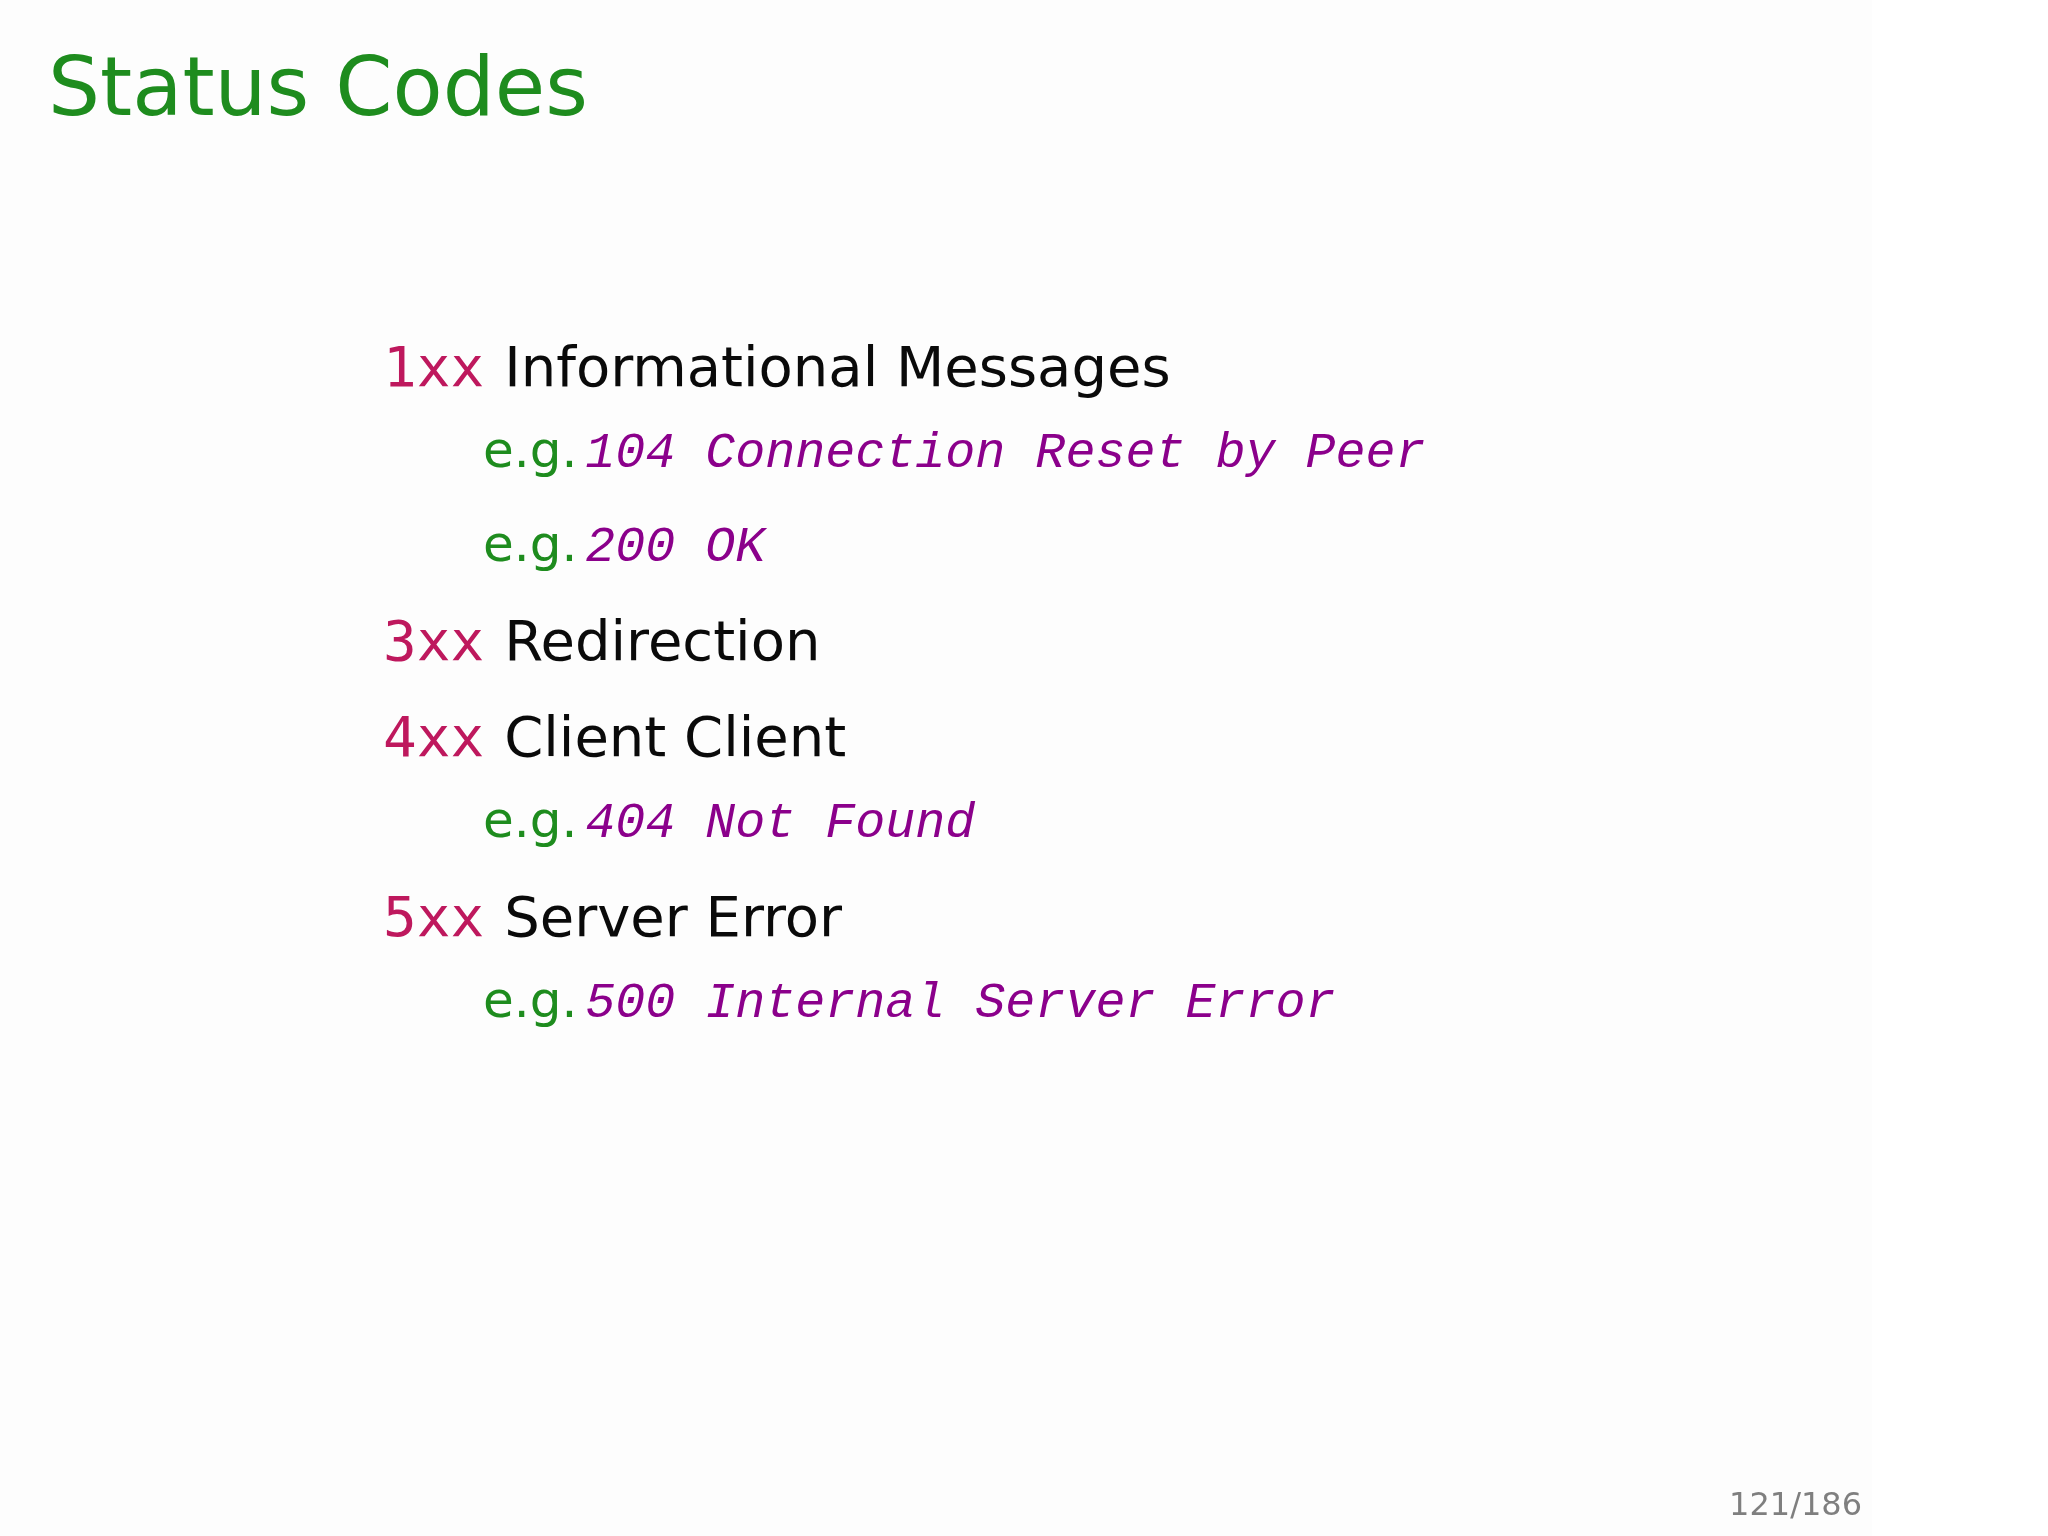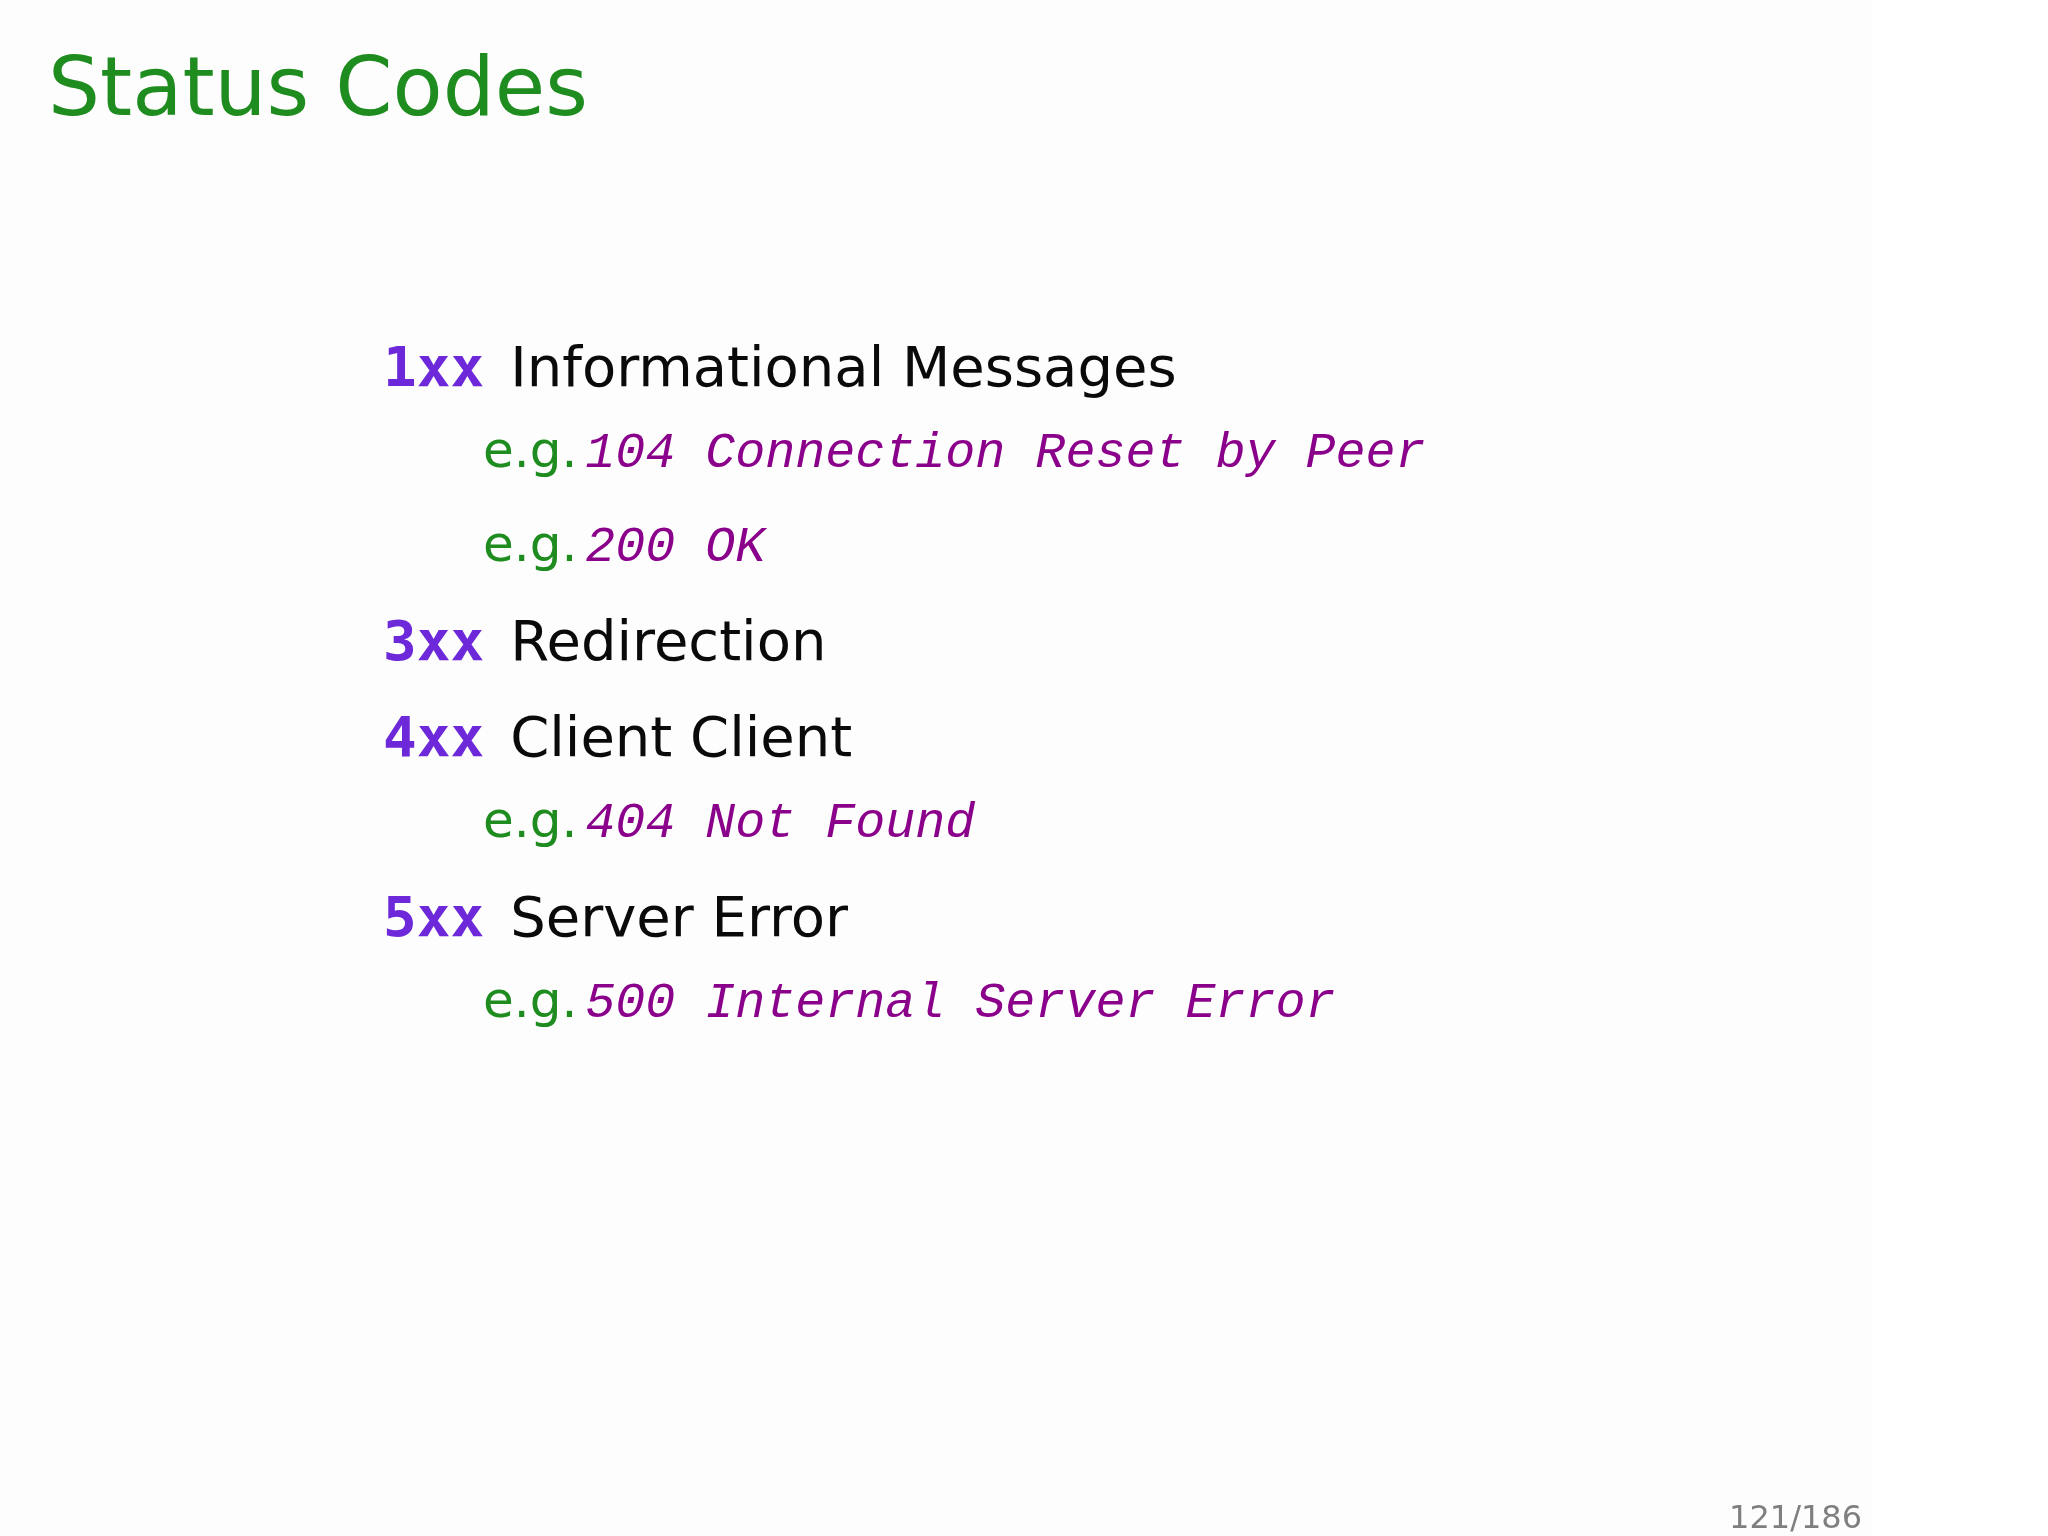--- a/index.html
+++ b/index.html
@@ -35,44 +35,43 @@
     margin: 0 0 40px 0;
   }
   .main-line {
     font-size: 56px;
     line-height: 56px;
     color: #0a0a0a;
     white-space: nowrap;
   }
   .prefix {
     font-family: "DejaVu Sans Mono", monospace;
-    color: #6d28d9;
-    margin-right: 26px;
-    font-weight: bold;
+    color: #be185d;
+    margin-right: 20px;
   }
   .sub-line {
     margin-top: 30px;
     margin-left: 100px;
     font-size: 50px;
     line-height: 50px;
     white-space: nowrap;
   }
   .eg {
     color: #1e8c1e;
     margin-right: 8px;
   }
   .code {
     font-family: "Liberation Mono", monospace;
     color: #8b008b;
     font-style: italic;
   }
   .page-number {
     position: absolute;
     right: 10px;
-    bottom: 2px;
+    bottom: 15px;
     font-size: 32px;
     line-height: 34px;
     color: #7f7f7f;
     white-space: nowrap;
   }
 </style>
 </head>
 <body>
 
 <div class="slide">

